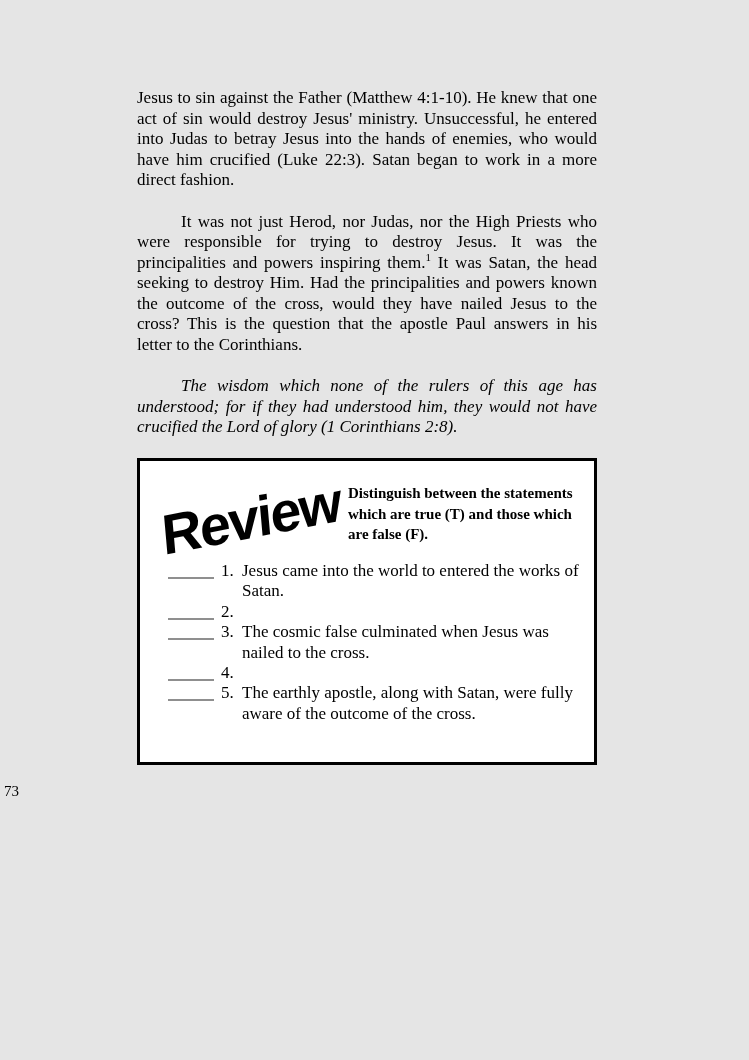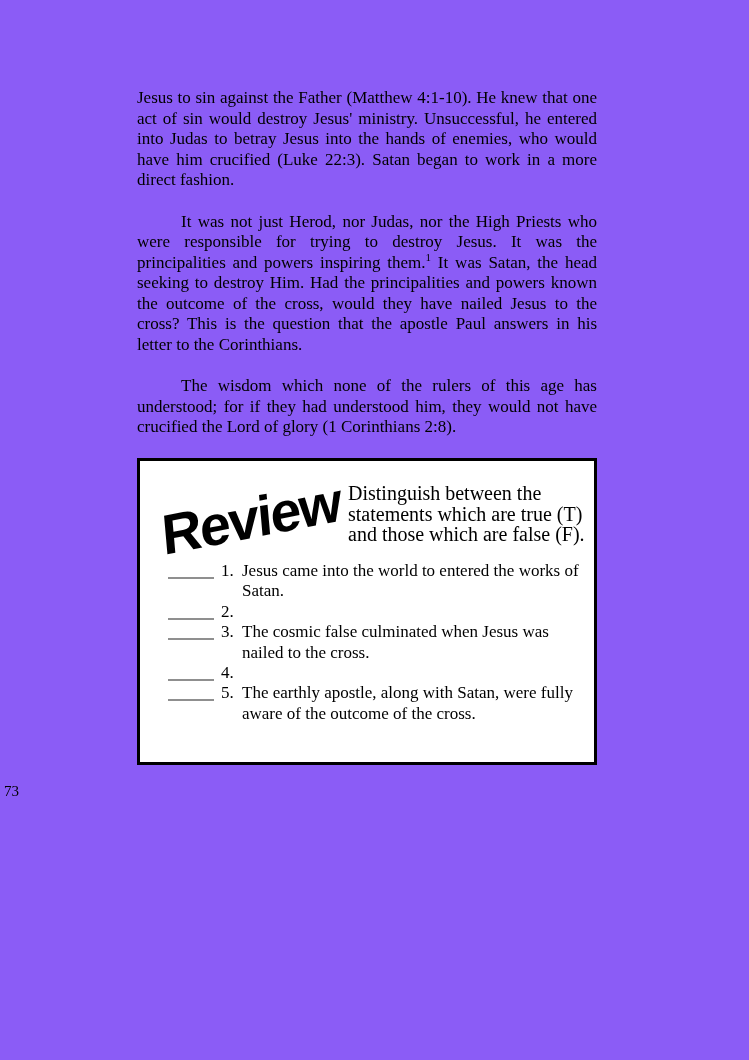--- a/index.html
+++ b/index.html
@@ -1,38 +1,38 @@
 <!DOCTYPE html>
 <html><head>
 <meta charset="utf-8">
 <style>
   html, body { margin: 0; padding: 0; background: #ffffff; }
   .page {
     position: relative;
     width: 749px;
     height: 1060px;
-    background: #8b5cf6;
+    background: #e5e5e5;
     color: #000;
     font-family: "Liberation Serif", "DejaVu Serif", serif;
     overflow: hidden;
   }
   .content {
     position: absolute;
     left: 137px;
     top: 88px;
     width: 460px;
   }
   .para {
     margin: 0 0 21px 0;
     font-size: 17px;
     line-height: 20.5px;
     text-align: justify;
   }
   .para.indent { text-indent: 44px; }
-  .para.quote { }
+  .para.quote { font-style: italic; }
   .sup {
     vertical-align: super;
     font-size: 11px;
     line-height: 0;
   }
   .review-box {
     position: absolute;
     left: 137px;
     top: 458px;
     width: 454px;
@@ -50,23 +50,23 @@
     letter-spacing: -2px;
     transform: rotate(-11deg) skewX(-6deg);
     transform-origin: left center;
     white-space: nowrap;
   }
   .instruction {
     position: absolute;
     left: 208px;
     top: 22px;
     width: 238px;
-    font-size: 20px;
+    font-size: 15px;
     line-height: 20.5px;
-    font-weight: 400;
+    font-weight: 700;
   }
   .questions {
     position: absolute;
     left: 28px;
     top: 100px;
     width: 414px;
     font-size: 17px;
     line-height: 20.4px;
   }
   .question {

